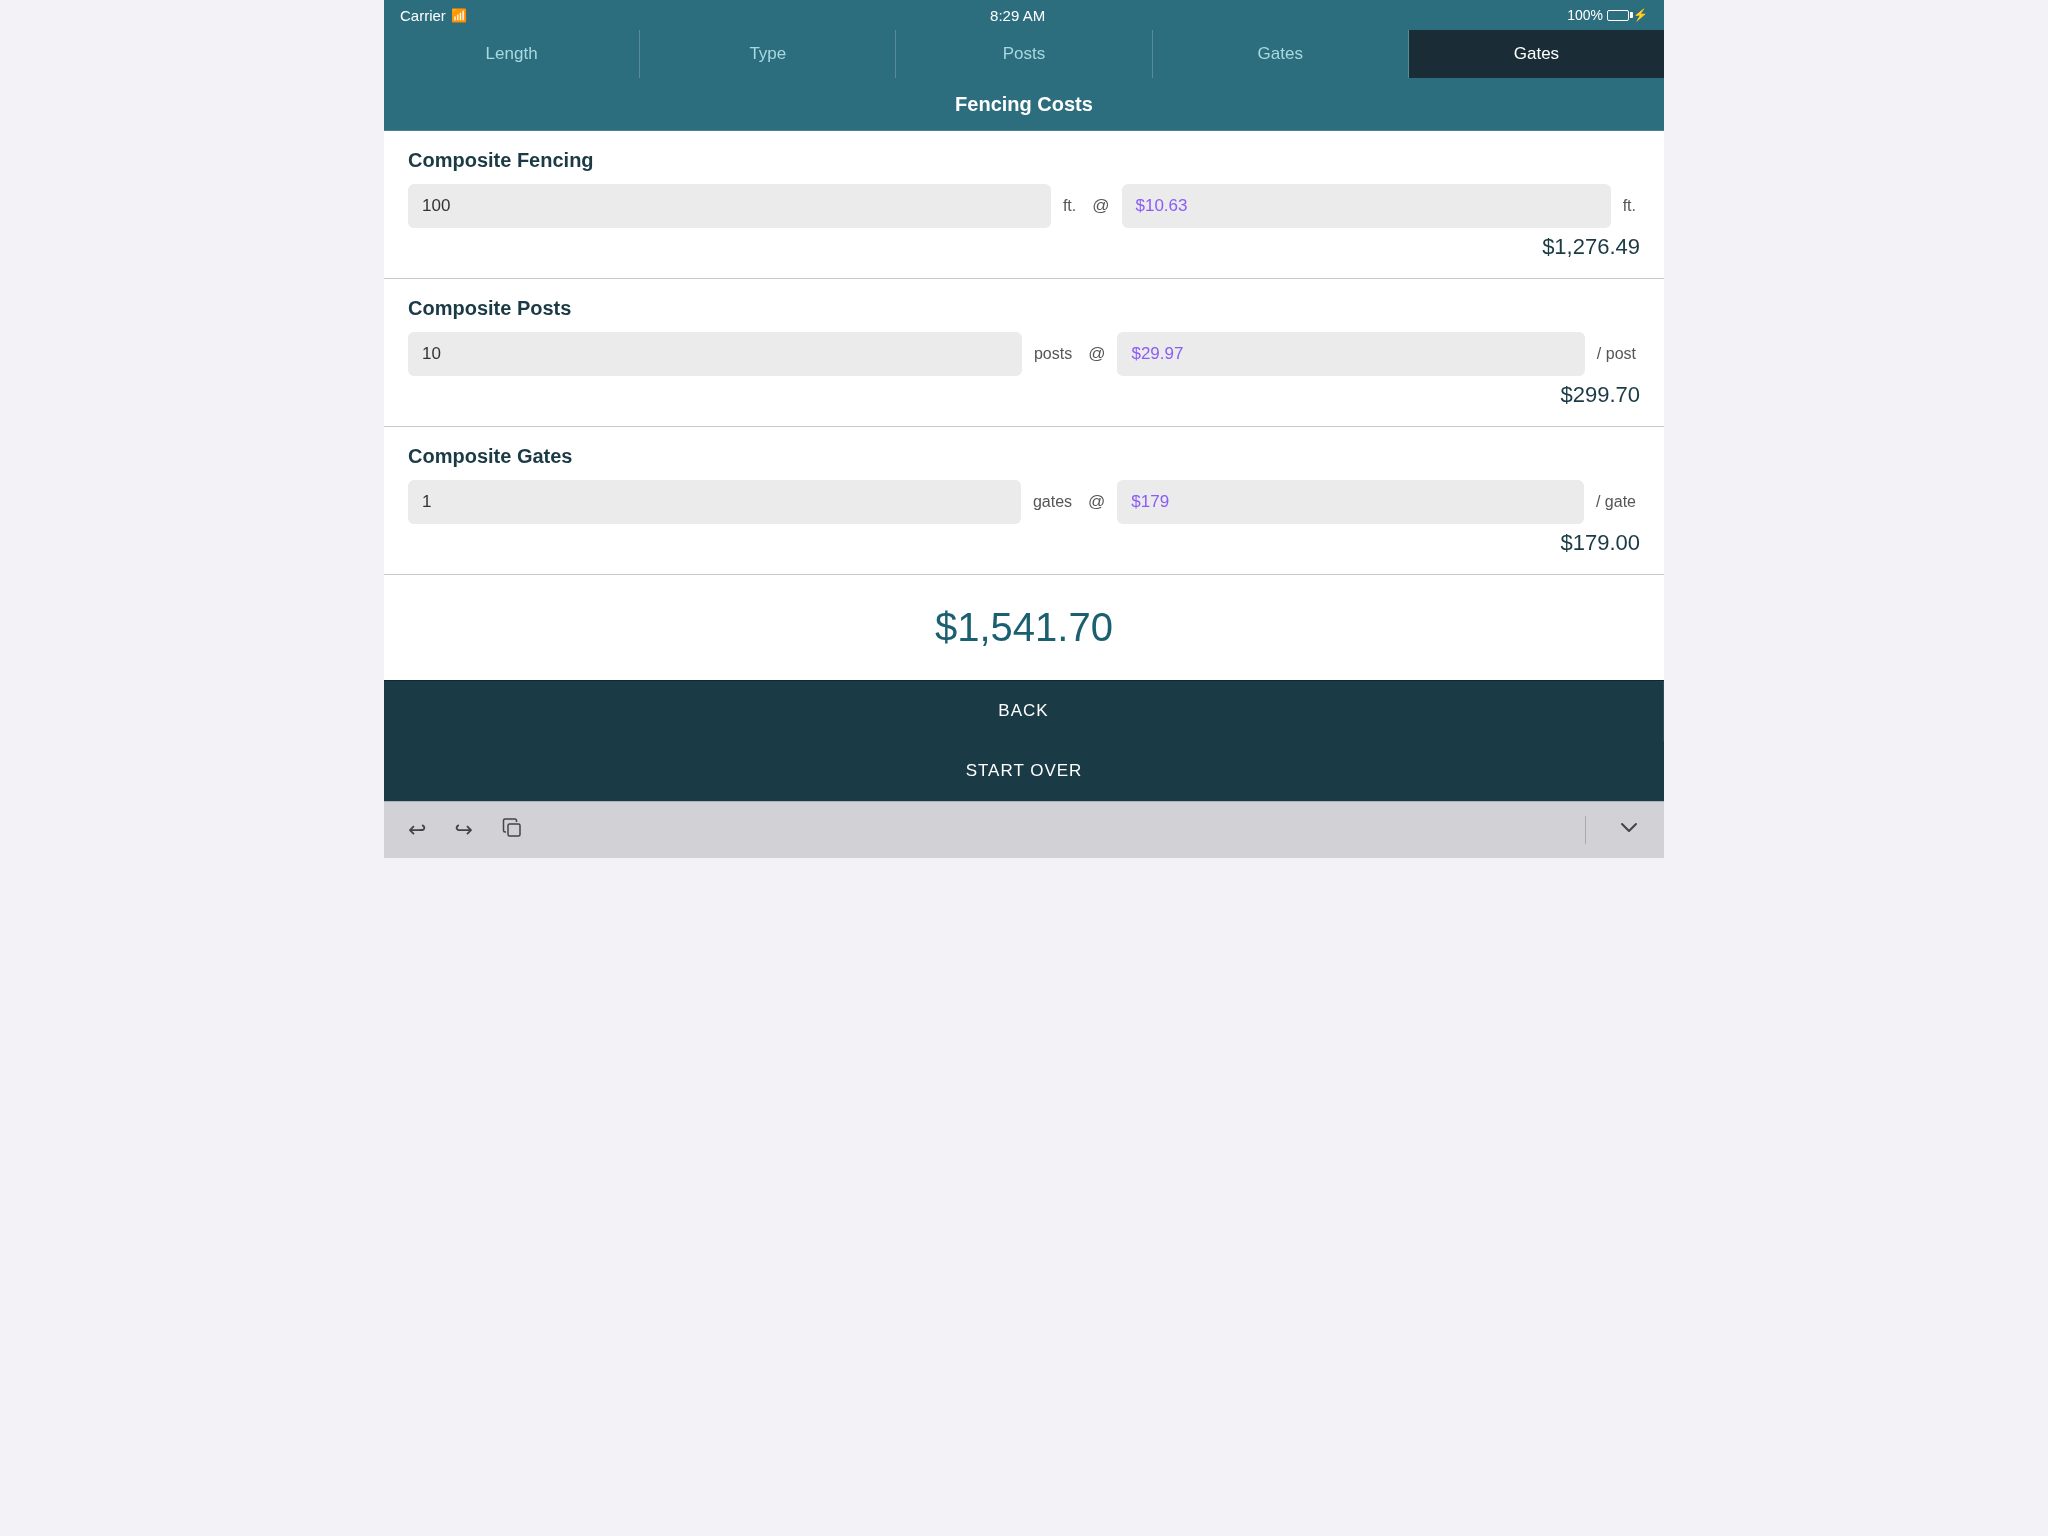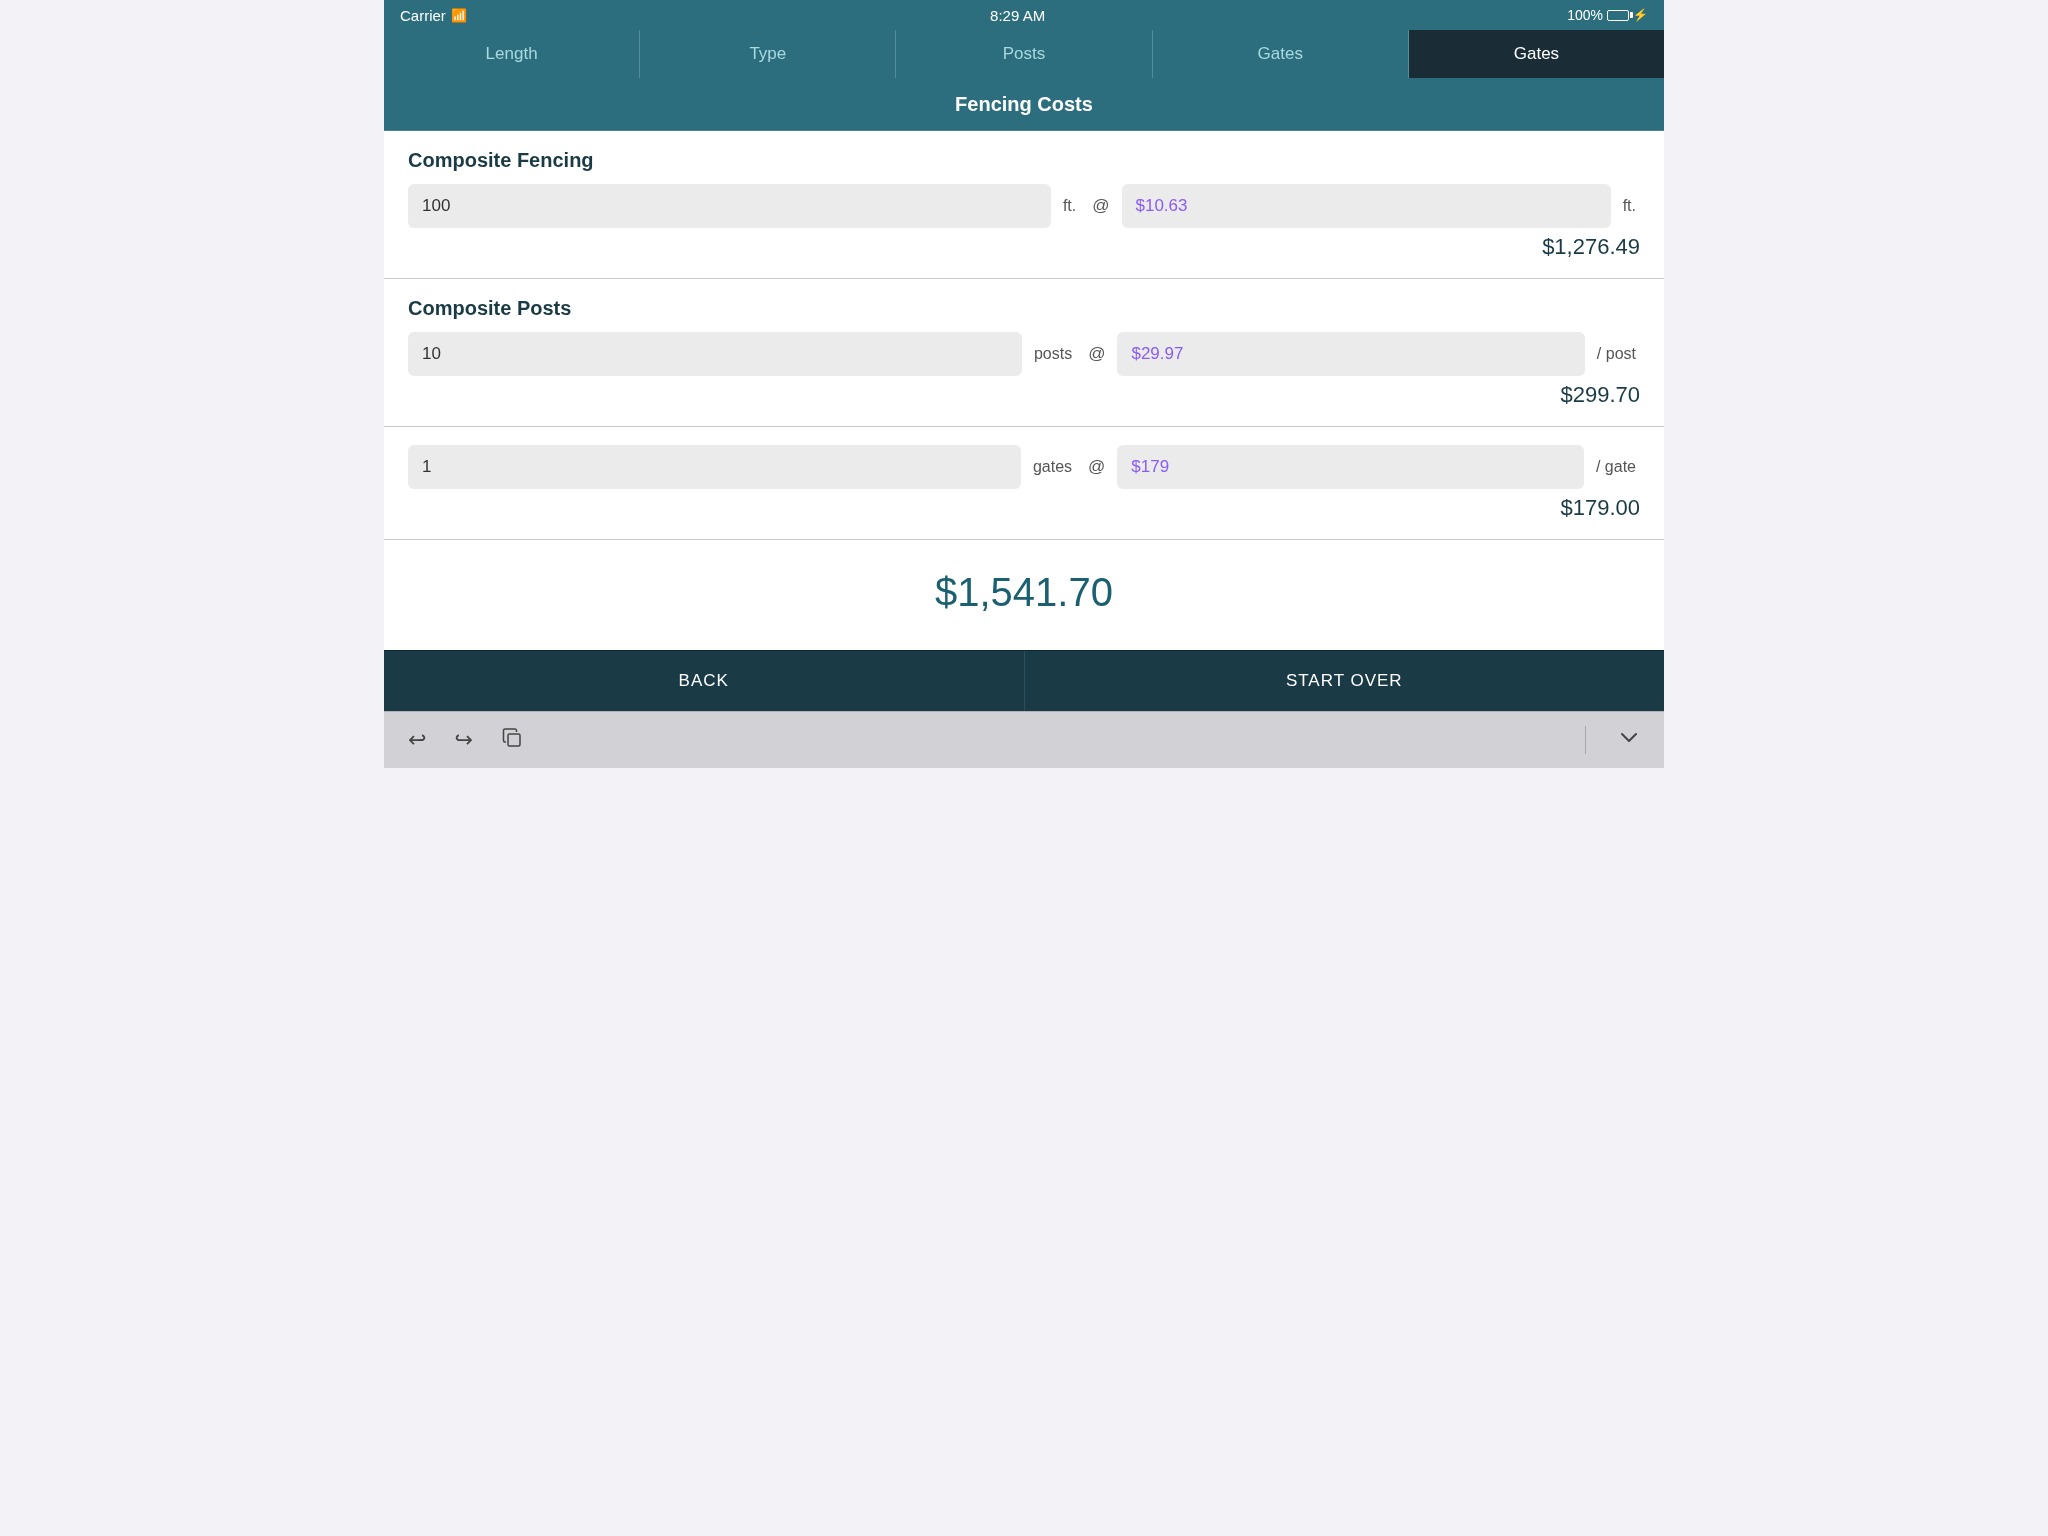--- a/index.html
+++ b/index.html
@@ -181,20 +181,21 @@
       color: #1a6070;
       font-weight: 400;
       padding: 30px 24px 30px 24px;
     }
 
     
     .bottom-buttons {
       display: flex;
       background: #404040;
       border-top: 1px solid #0f2830;
+      flex-direction: column;
     }
     .bottom-btn {
       flex: 1;
       padding: 20px;
       text-align: center;
       color: white;
       font-size: 17px;
       font-weight: 500;
       letter-spacing: 1px;
       background: #1a3a45;
@@ -284,20 +285,21 @@
       <span class="at-sign">@</span>
       <div class="cost-price-field">$29.97</div>
       <span class="per-unit-label">/ post</span>
     </div>
   </div>
   <div class="subtotal-row">$299.70</div>
 
   <div class="divider"></div>
 
   <div class="section">
+    <div class="section-title">Composite Gates</div>
     <div class="cost-row">
       <div class="cost-field-value">1</div>
       <span class="unit-label">gates</span>
       <span class="at-sign">@</span>
       <div class="cost-price-field">$179</div>
       <span class="per-unit-label">/ gate</span>
     </div>
   </div>
   <div class="subtotal-row">$179.00</div>
 

